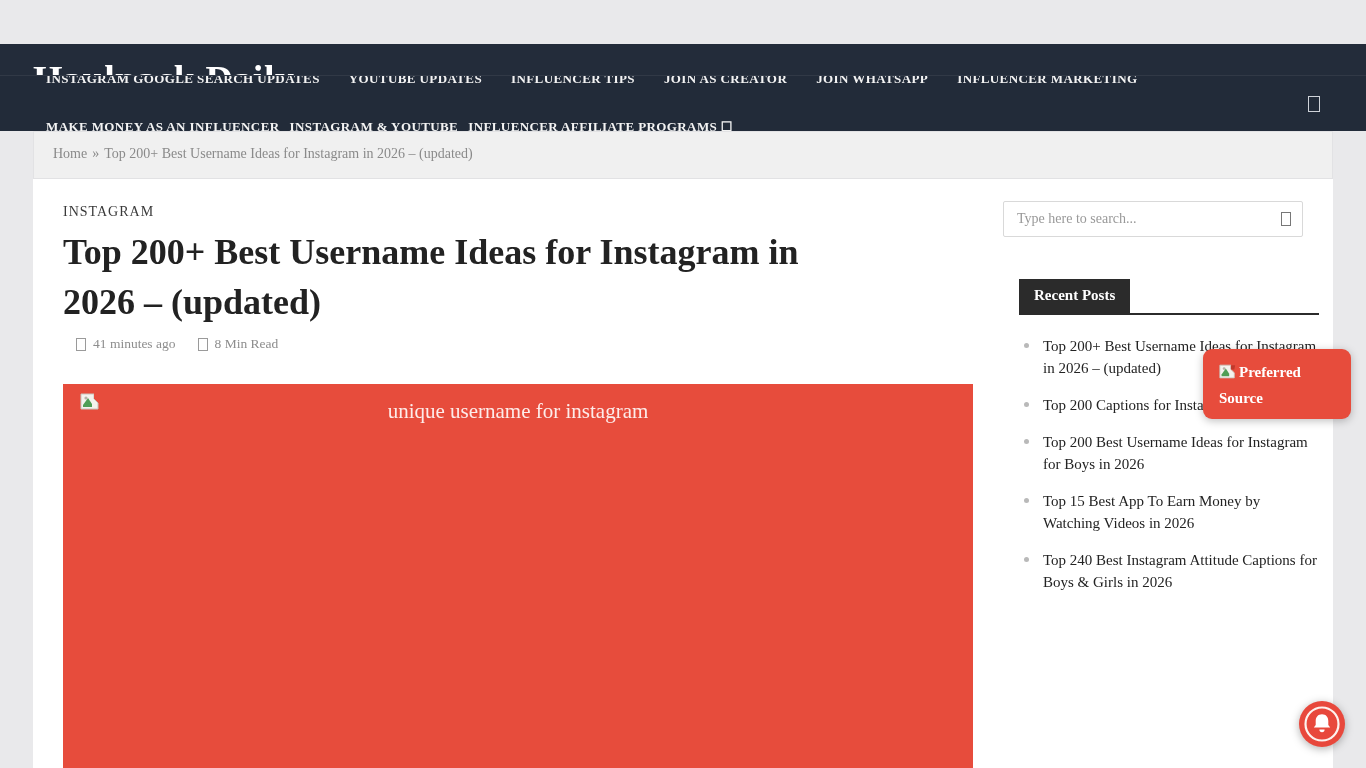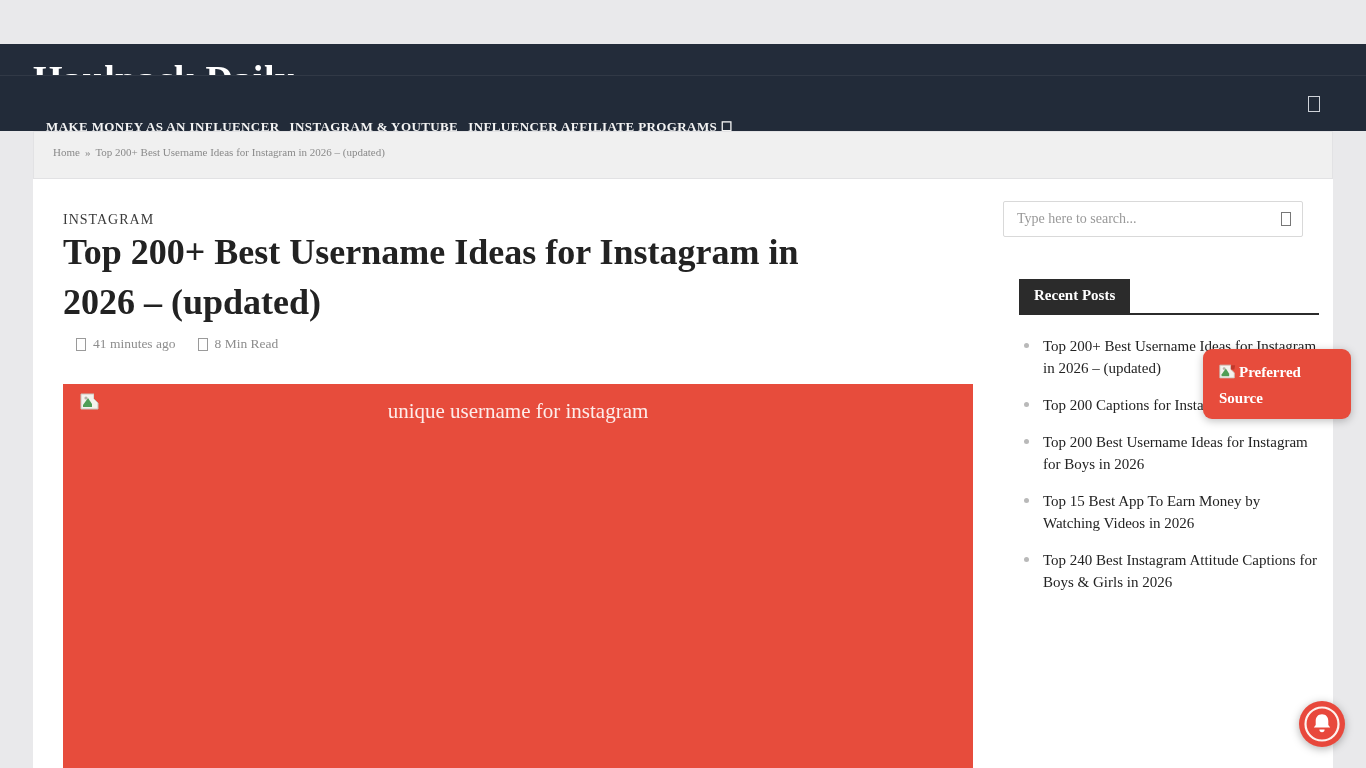--- a/index.html
+++ b/index.html
@@ -41,36 +41,36 @@
     border:1px solid #cfd3d9; cursor:pointer;
   }
 
   
   .breadcrumb-bar {
     position:absolute; left:33px; top:131px; width:1300px; height:48px;
     background:#f0f0f0; border:1px solid #e2e2e4;
   }
   .breadcrumb {
     position:absolute; left:19px; top:14px;
-    font-size:11px; color:#8a8a8a;
+    font-size:14px; color:#8a8a8a;
   }
   .breadcrumb a { color:#8a8a8a; text-decoration:none; cursor:pointer; }
   .crumb-sep { margin:0 5px; }
 
   
   .content-card {
     position:absolute; left:33px; top:179px; width:1300px; height:589px;
     background:#ffffff;
   }
 
   
   .article { position:absolute; left:30px; top:0; width:910px; height:100%; }
   .post-category {
     position:absolute; left:0; top:25px;
-    font-size:14px; color:#3a3a3a; letter-spacing:1px; cursor:pointer;margin-top:8px;
+    font-size:14px; color:#3a3a3a; letter-spacing:1px; cursor:pointer;
   }
   .post-title {
     position:absolute; left:0; top:48px; width:800px;
     font-size:36px; line-height:50px; font-weight:bold; color:#222222;
   }
   .post-meta {
     position:absolute; left:2px; top:157px;
     display:flex; gap:22px; align-items:flex-end;
     font-size:13.5px; color:#8d8d8d;padding-left:11px;
   }
@@ -144,20 +144,29 @@
   }
 </style>
 </head>
 <body>
 
 <header class="site-header">
   <div class="logo">Haulpack Daily</div>
 </header>
 
 <nav class="main-nav">
+  <div class="nav-row nav-row-1">
+
+  <span class="nav-item">INSTAGRAM GOOGLE SEARCH UPDATES</span>
+      <span class="nav-item">YOUTUBE UPDATES</span>
+      <span class="nav-item">INFLUENCER TIPS</span>
+      <span class="nav-item">JOIN AS CREATOR</span>
+      <span class="nav-item">JOIN WHATSAPP</span>
+      <span class="nav-item">INFLUENCER MARKETING</span>
+    </div>
   <div class="nav-row nav-row-2">
 
   <span class="nav-item">MAKE MONEY AS AN INFLUENCER</span>
       <span class="nav-item">INSTAGRAM &amp; YOUTUBE</span>
       <span class="nav-item">INFLUENCER AFFILIATE PROGRAMS ☐</span>
     </div>
   <span class="nav-search"></span>
 </nav>
 
 <div class="breadcrumb-bar">

